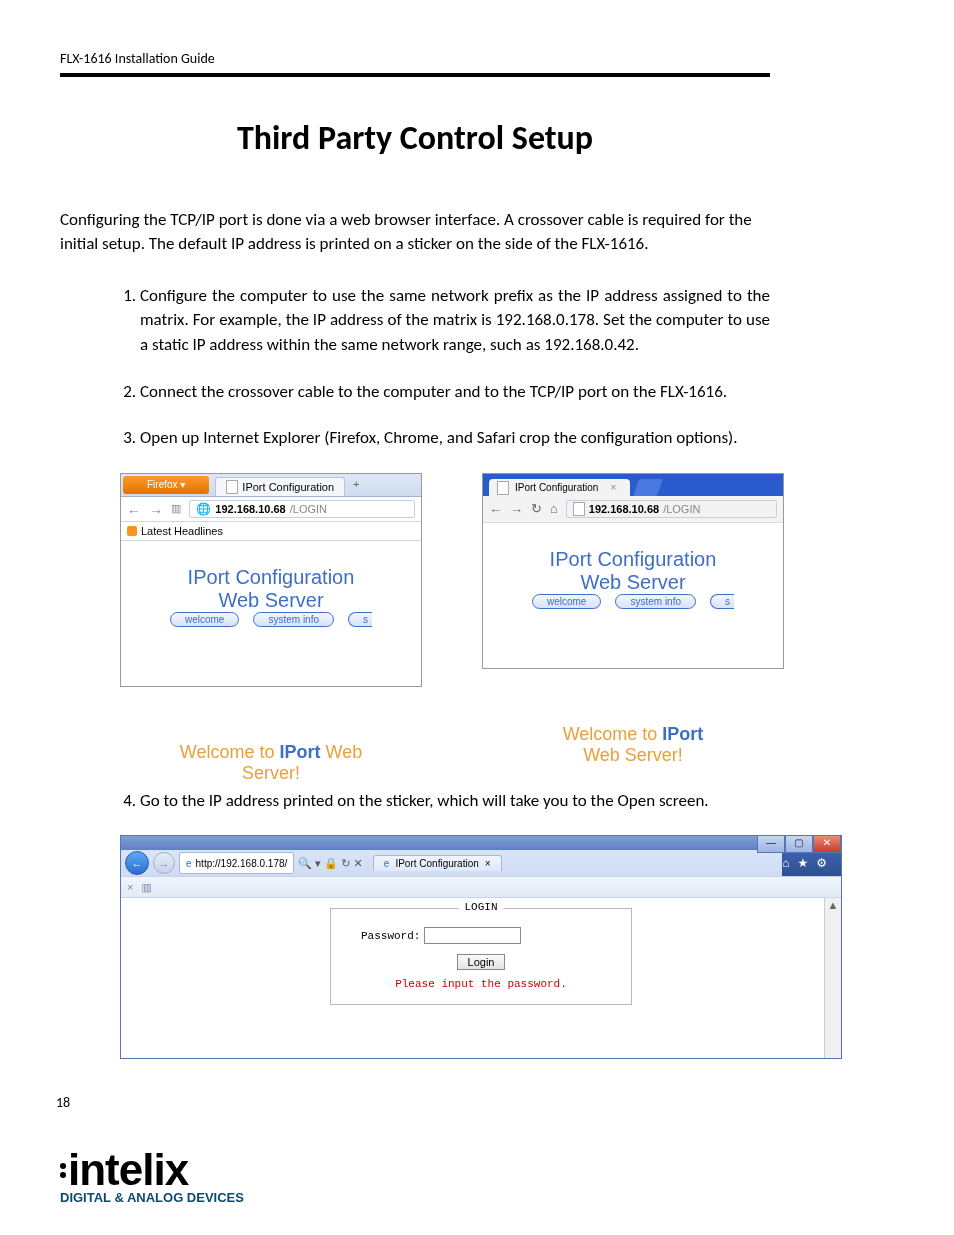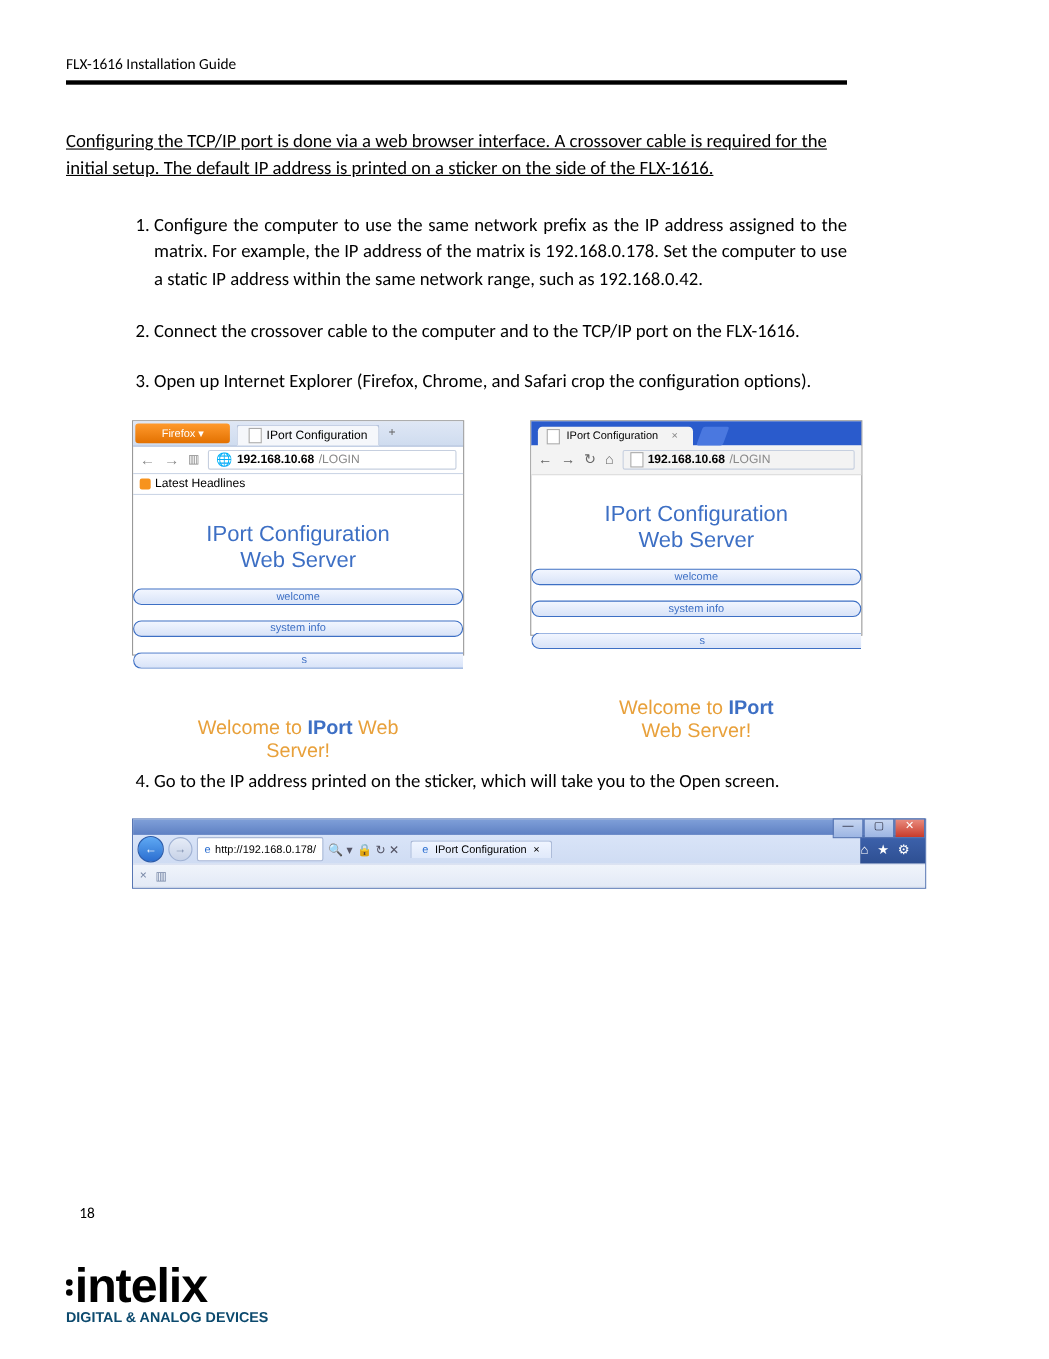--- a/index.html
+++ b/index.html
@@ -34,21 +34,20 @@
     font-style: italic;
     font-weight: 400;
     font-size: 26px;
     margin: 0 0 25px 0;
     color: #222;
   }
   .intro {
     font-size: 17px;
     line-height: 1.4;
     margin-bottom: 28px;
-    text-decoration: underline;
   }
   ol.steps {
     font-size: 17px;
     padding-left: 80px;
     margin: 0;
   }
   ol.steps li {
     margin-bottom: 22px;
     line-height: 1.45;
   }
@@ -132,25 +131,23 @@
     text-align:center;
     padding-top:25px;
   }
   .iport-title {
     color:#3d6fc4;
     font-family:Arial,sans-serif;
     font-size:20px;
     line-height:1.15;
   }
   .pill-row {
-    margin-top:14px;
     display:flex;
     justify-content:center;
     gap:14px;
-    flex-direction:column;
   }
   .pill {
     border:1px solid #3d6fc4;
     border-radius:10px;
     padding:1px 14px;
     font-size:10px;
     color:#3d6fc4;
     background:linear-gradient(#f2f6ff,#d8e3f8);
   }
   .pill.part {
@@ -296,21 +293,21 @@
     background:#fff;padding:0 6px;font-size:11px;
   }
   .pw-row{display:flex;align-items:center;gap:4px;font-size:11px;margin:8px 0 10px 0;}
   .pw-input{width:95px;height:15px;border:1px solid #888;}
   .login-btn{
     display:block;margin:0 auto 8px auto;border:1px solid #888;
     background:linear-gradient(#fafafa,#e4e4e4);padding:1px 10px;font-size:11px;
   }
   .err{color:#cc0000;text-align:center;font-size:11px;}
   
-  .page-num{position:absolute;bottom:124px;left:72px;font-size:14px;}
+  .page-num{position:absolute;bottom:124px;left:56px;font-size:14px;}
   .logo{position:absolute;bottom:30px;left:60px;}
   .logo-main{
     font-family:Arial,sans-serif;font-weight:700;font-size:44px;
     color:#000;letter-spacing:-1px;line-height:0.9;
     display:flex;align-items:center;
   }
   .dot-col{display:flex;flex-direction:column;gap:3px;margin-right:2px;}
   .dot{width:6px;height:6px;border-radius:50%;background:#000;}
   .logo-tag{
     font-family:Arial,sans-serif;font-weight:700;font-size:13px;
@@ -320,20 +317,21 @@
   .rss-icon{width:10px;height:10px;background:#f7931e;border-radius:2px;display:inline-block;}
   .globe-icon{font-size:12px;}
 </style>
 </head>
 <body>
 
 <div class="page">
   <div class="hdr-line">FLX-1616 Installation Guide</div>
   <hr class="thick-rule">
 
+  <h1 class="main-title">Third Party Control Setup</h1>
 
   <p class="intro">Configuring the TCP/IP port is done via a web browser interface. A crossover cable is required for the initial setup. The default IP address is printed on a sticker on the side of the FLX-1616.</p>
 
   <ol class="steps">
     <li class="justify">Configure the computer to use the same network prefix as the IP address assigned to the matrix. For example, the IP address of the matrix is 192.168.0.178. Set the computer to use a static IP address within the same network range, such as 192.168.0.42.</li>
     <li>Connect the crossover cable to the computer and to the TCP/IP port on the FLX-1616.</li>
     <li>Open up Internet Explorer (Firefox, Chrome, and Safari crop the configuration options).</li>
   </ol>
 
   <div class="browsers-row">
@@ -454,20 +452,34 @@
           <span>⌂</span>
           <span>★</span>
           <span>⚙</span>
         </div>
       </div>
     </div>
     <div class="ie-toolbar2">
       <span>×</span>
       <span>▥</span>
     </div>
+    <div class="ie-content">
+      <div class="login-box">
+        <div class="login-legend">LOGIN</div>
+        <div class="pw-row">
+          <span>Password:</span>
+          <div class="pw-input"></div>
+        </div>
+        <button class="login-btn">Login</button>
+        <div class="err">Please input the password.</div>
+      </div>
+      <div class="scrollbar">
+        <div class="scroll-arrow">▲</div>
+      </div>
+    </div>
   </div>
 
   <div class="page-num">18</div>
 
   <div class="logo">
     <div class="logo-main">
       <span class="dot-col">
           <span class="dot"></span>
           <span class="dot"></span>
         </span>

